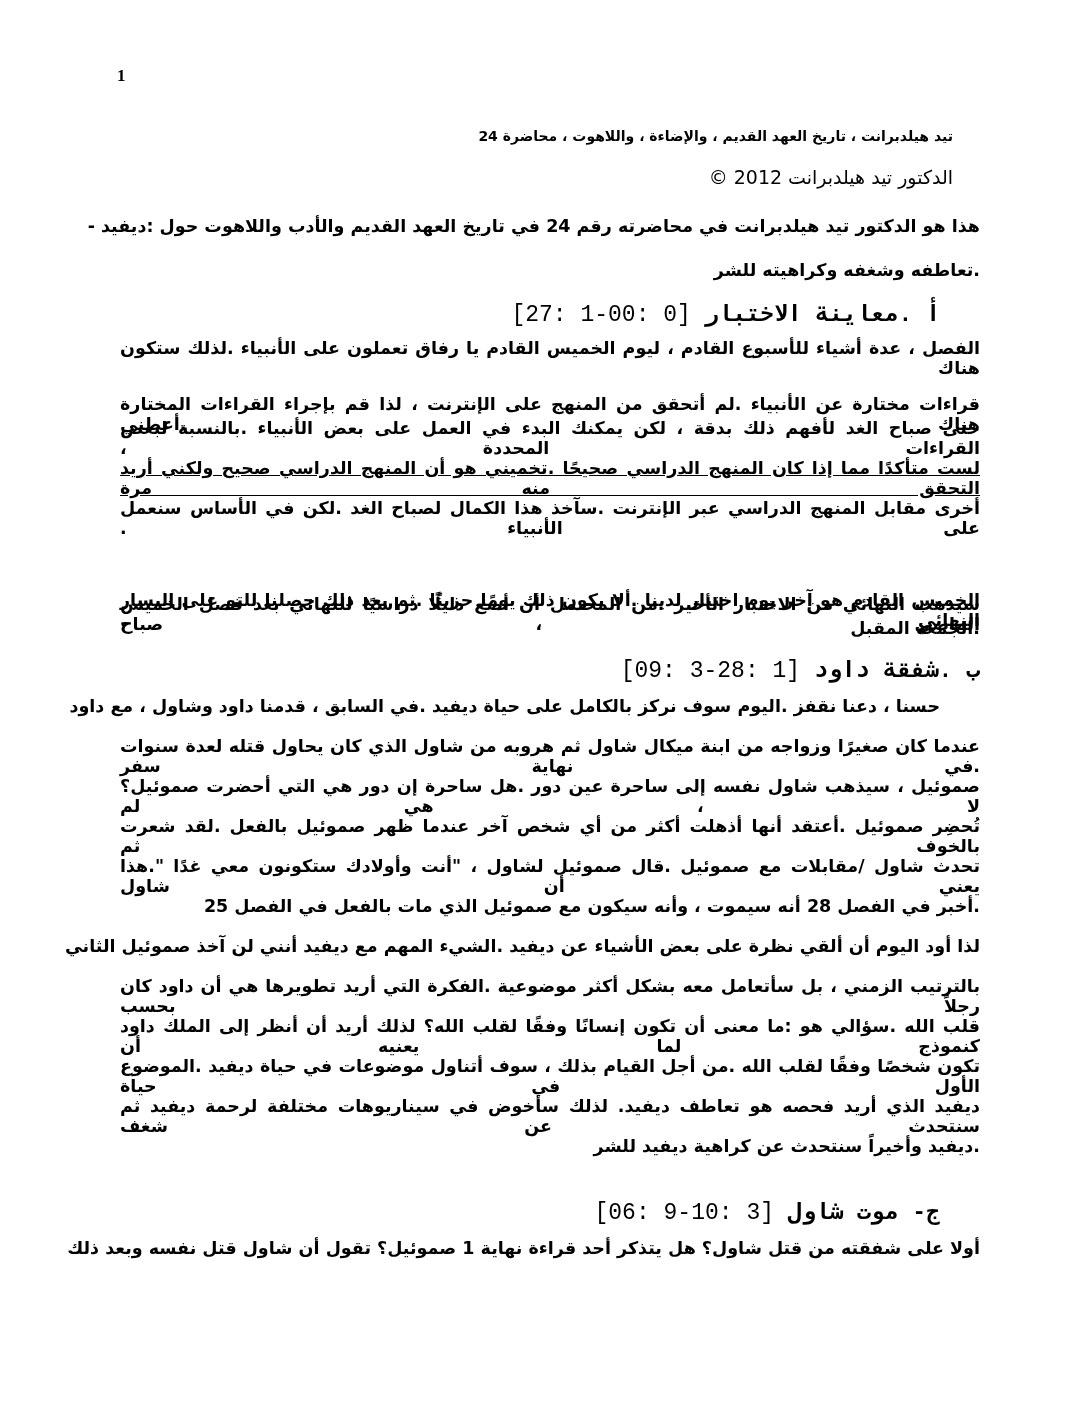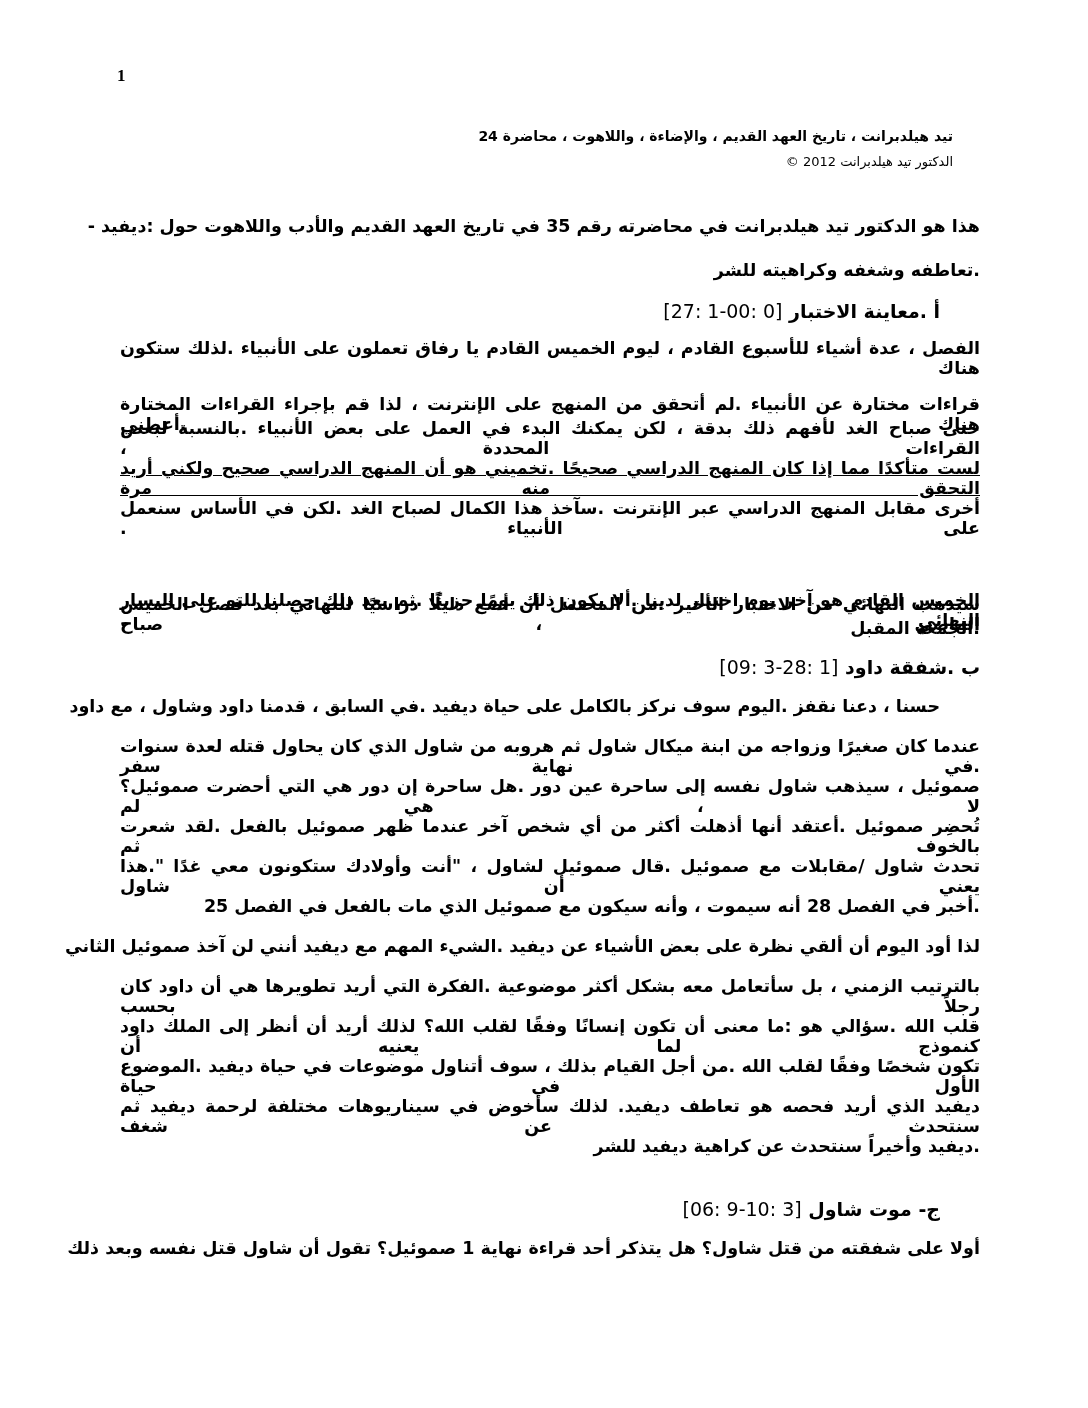--- a/index.html
+++ b/index.html
@@ -2,37 +2,37 @@
 <html><head>
 <meta charset="utf-8">
 <style>
   html, body { margin: 0; padding: 0; background: #ffffff; }
   body { width: 1088px; height: 1408px; position: relative; overflow: hidden;
          font-family: "DejaVu Sans", "Liberation Sans", sans-serif; color: #000; }
   .page-number { position: absolute; left: 117px; top: 66px; font-family: "Liberation Serif", serif;
                  font-weight: bold; font-size: 17px; }
   .doc { position: absolute; left: 120px; top: 120px; width: 860px; direction: rtl; text-align: right; }
   .title { position: absolute; right: 135px; top: 128px; font-size: 14px; font-weight: bold; direction: rtl; white-space: nowrap; }
-  .copyright { position: absolute; right: 135px; top: 154px; font-size: 13px; direction: rtl; white-space: nowrap; text-align: center; }
+  .copyright { position: absolute; right: 135px; top: 166px; font-size: 19px; direction: rtl; white-space: nowrap; text-align: center; }
   .line { position: absolute; right: 0; direction: rtl; white-space: nowrap; font-size: 17.5px; font-weight: bold;
           letter-spacing: -0.3px; }
   .line.justify { left: 0; text-align-last: justify; text-align: justify; white-space: normal; }
-  .heading { font-size: 19px; font-weight: bold; }
+  .heading { font-size: 23px; font-weight: bold; font-family: Liberation Mono, monospace; }
   .ts { font-weight: normal; }
 </style>
 </head>
 <body>
 
 <div class="page-number">1</div>
 <div class="title">تيد هيلدبرانت ، تاريخ العهد القديم ، والإضاءة ، واللاهوت ، محاضرة 24</div>
 <div class="copyright">الدكتور تيد هيلدبرانت 2012 ©</div>
 
 <div class="doc">
 
-  <div class="line" style="top:96px; right:0;">هذا هو الدكتور تيد هيلدبرانت في محاضرته رقم 35 في تاريخ العهد القديم والأدب واللاهوت حول :ديفيد -</div>
+  <div class="line" style="top:96px; right:0;">هذا هو الدكتور تيد هيلدبرانت في محاضرته رقم 24 في تاريخ العهد القديم والأدب واللاهوت حول :ديفيد -</div>
   <div class="line" style="top:140px; right:0;">.تعاطفه وشغفه وكراهيته للشر</div>
 
   <div class="line heading" style="top:180px; right:40px;">
     <span>أ .معاينة الاختبار</span>
     <span class="ts">[0 :00-1 :27]</span>
   </div>
 
   <div class="line justify" style="top:218px; right:0;">الفصل ، عدة أشياء للأسبوع القادم ، ليوم الخميس القادم يا رفاق تعملون على الأنبياء .لذلك ستكون هناك</div>
   <div class="line justify" style="top:274px;">قراءات مختارة عن الأنبياء .لم أتحقق من المنهج على الإنترنت ، لذا قم بإجراء القراءات المختارة هناك .أعطني</div>
   <div class="line justify" style="top:298px;">حتى صباح الغد لأفهم ذلك بدقة ، لكن يمكنك البدء في العمل على بعض الأنبياء .بالنسبة لبعض القراءات المحددة ،</div>

